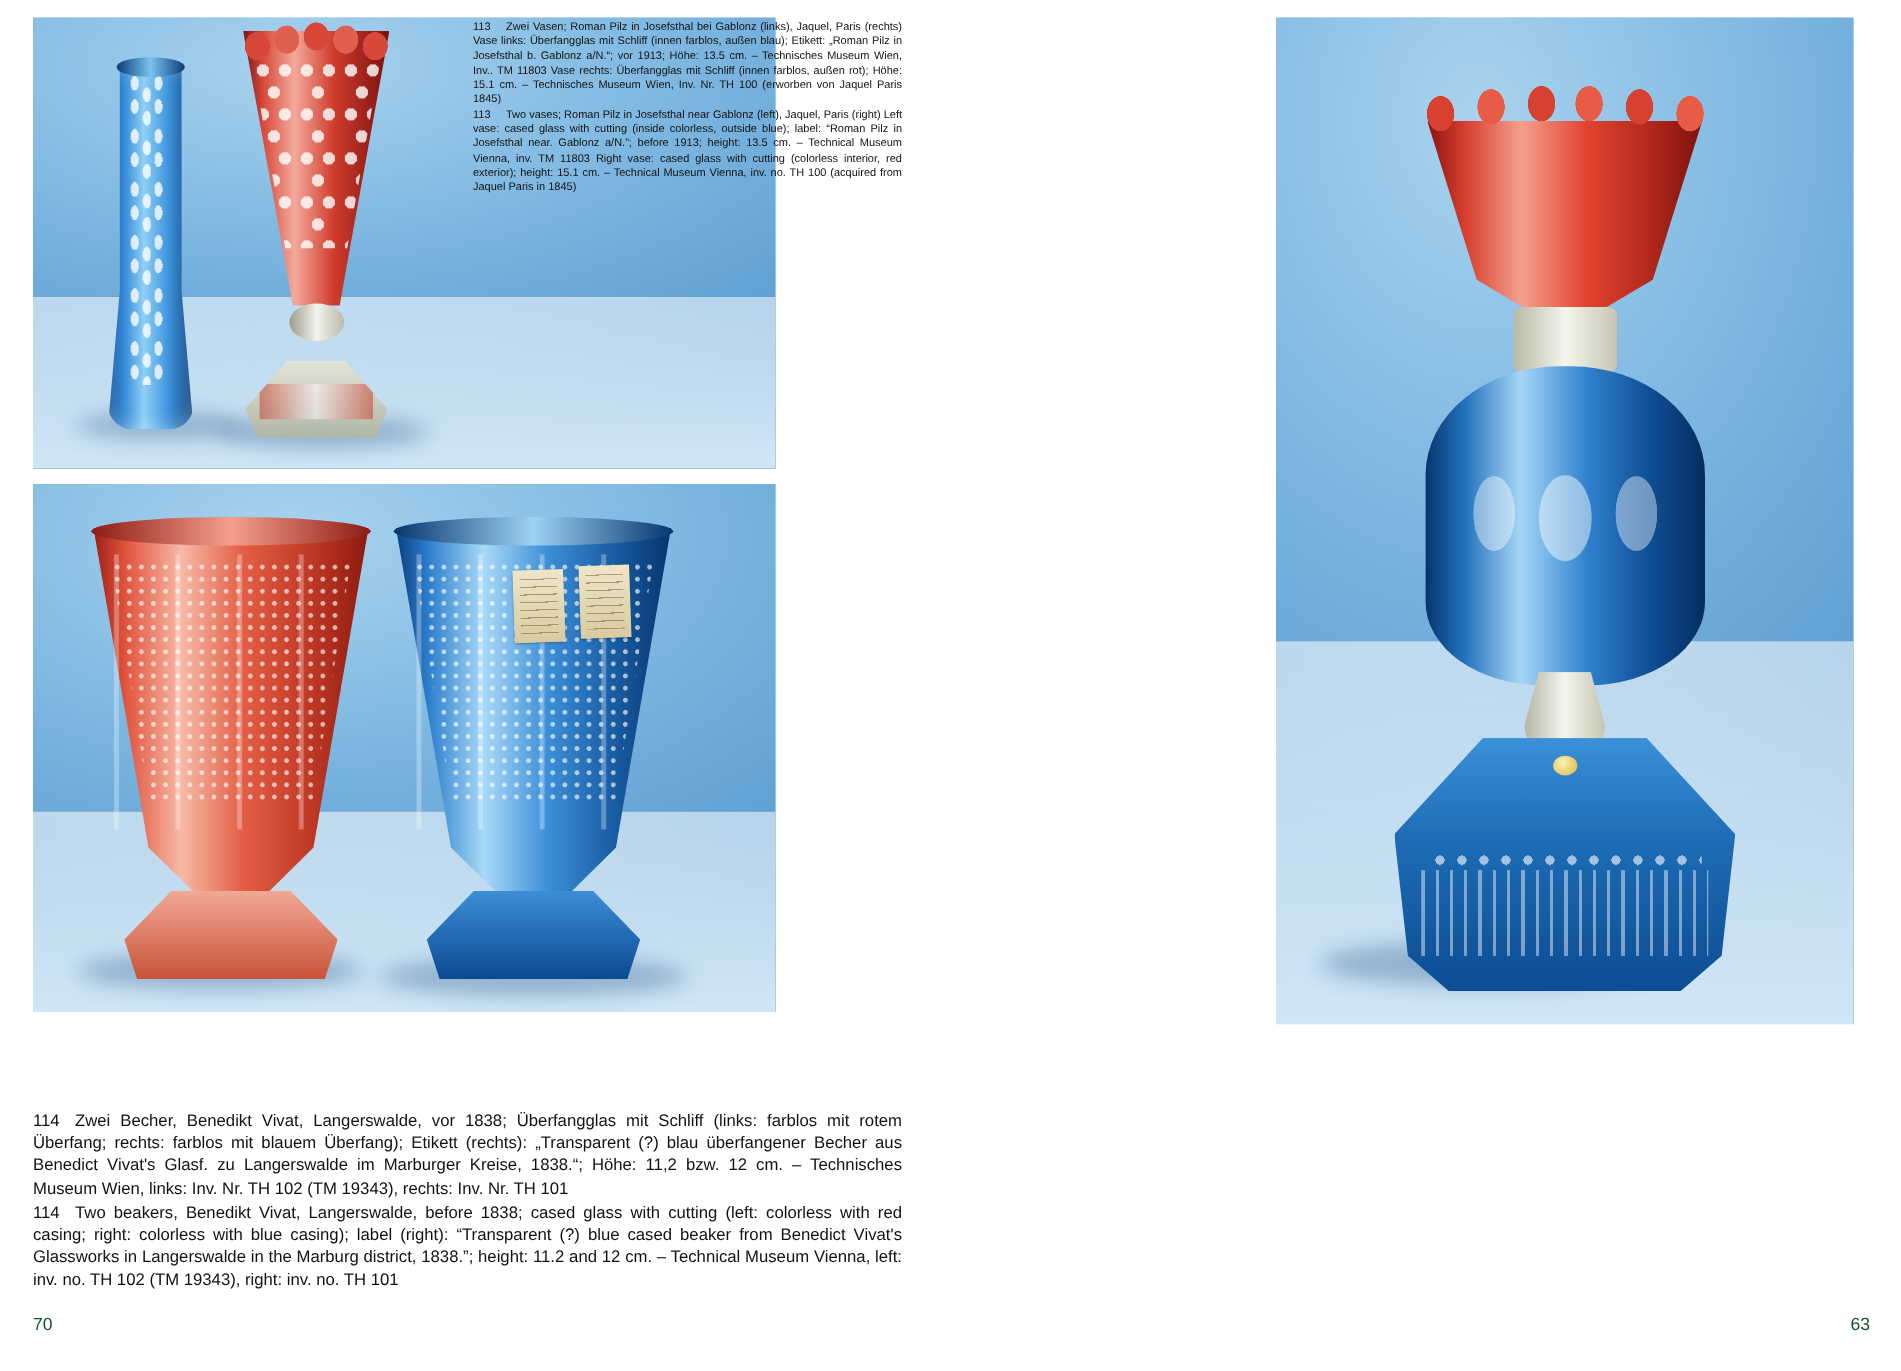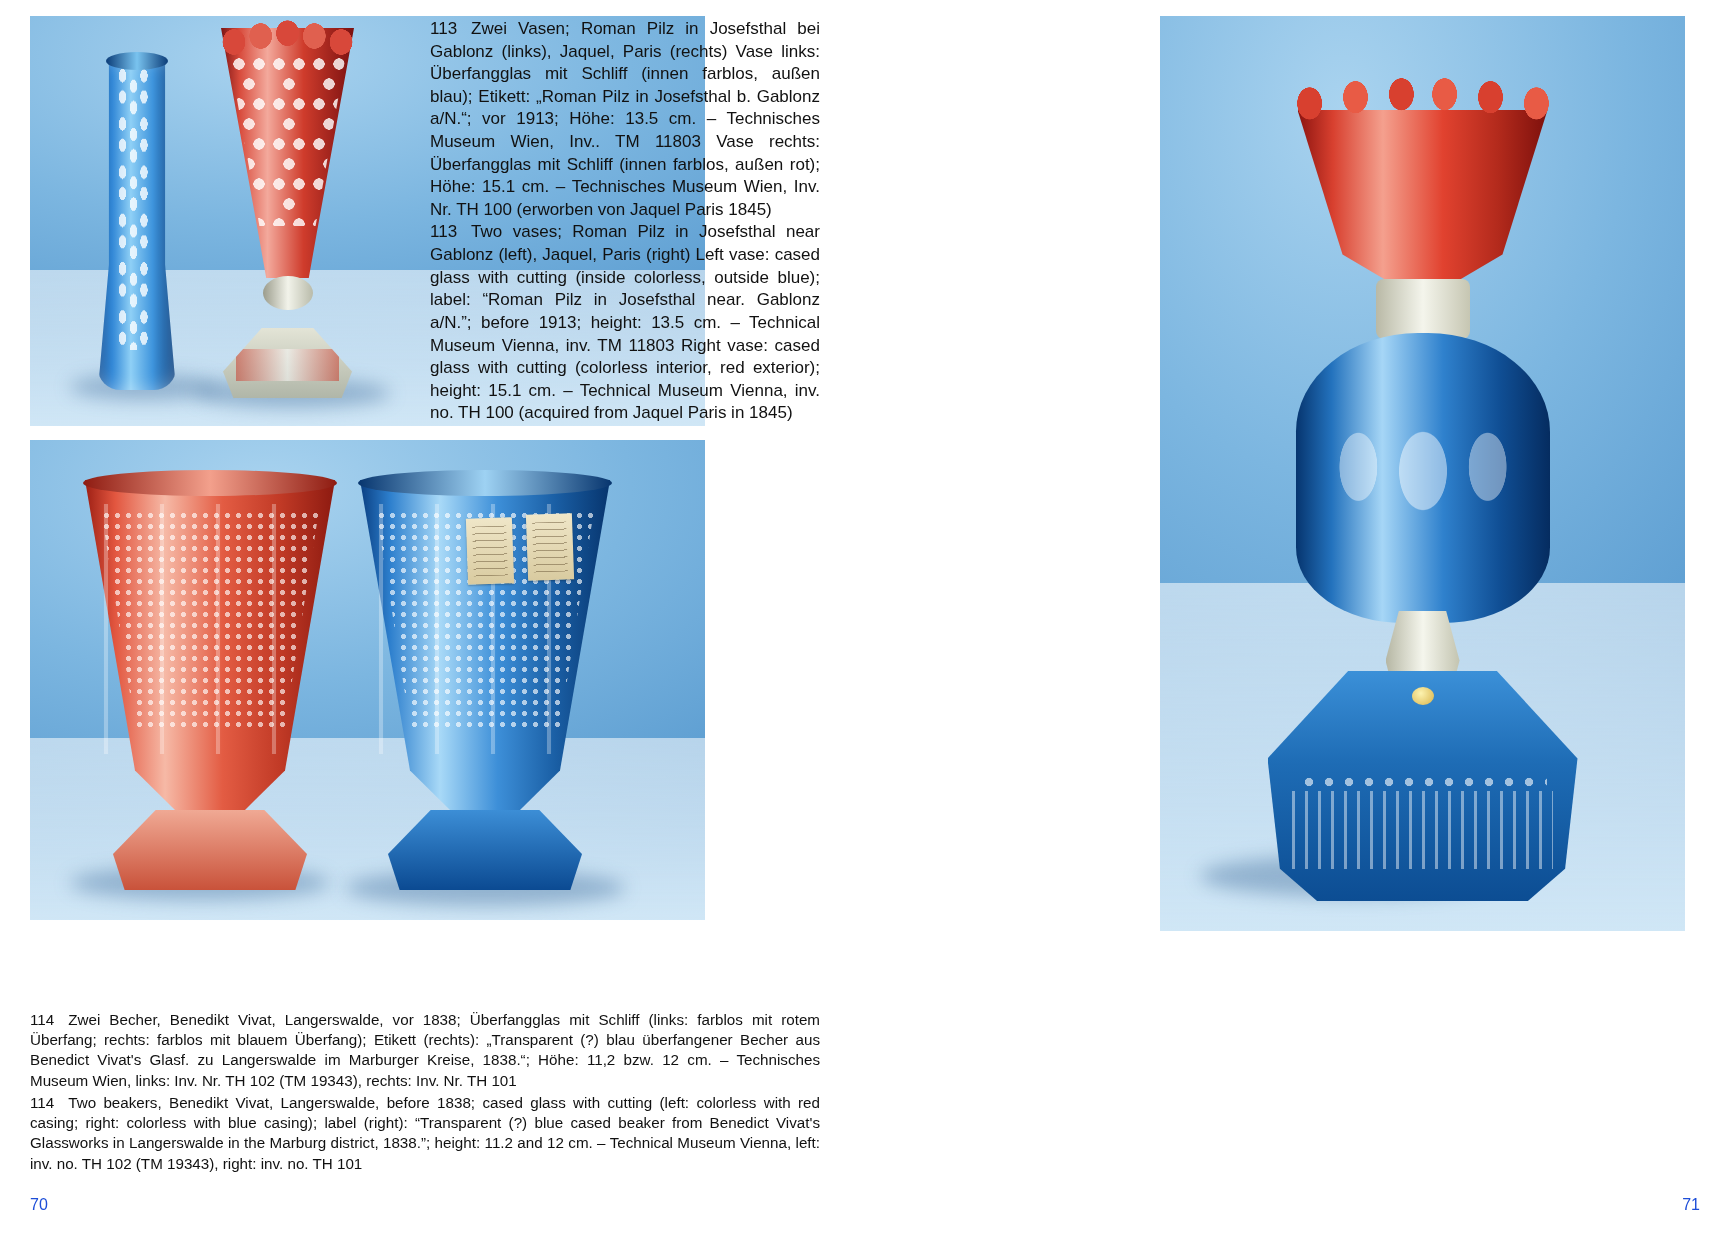--- a/index.html
+++ b/index.html
@@ -265,21 +265,21 @@
     width:22px; height:18px; border-radius:50%;
     background: radial-gradient(circle at 40% 35%, #fdf3b0, #d8b34a);
   }
 
   
   .cap-col {
     position: absolute;
     left: 430px;
     top: 18px;
     width: 390px;
-    font-size: 17px;
+    font-size: 10px;
     line-height: 1.33;
     text-align: justify;
   }
   .cap-col p { margin: 0; }
   .cap-col p + p { margin-top: 0; }
   .cap-block {
     font-size: 15.2px;
     line-height: 1.33;
     text-align: justify;
   }
@@ -289,21 +289,21 @@
 
   #cap114 {
     position: absolute;
     left: 30px;
     top: 1010px;
     width: 790px;
   }
   .folio {
     position: absolute;
     font-size: 16px;
-    color: #1d4ed8;
+    color: #14532d;
   }
   #folio-left { left: 30px; top: 1196px; }
   #folio-right { right: 28px; top: 1196px; }
 </style>
 </head>
 <body>
 
 <div class="spread">
 
   <div class="page page-left">
@@ -381,16 +381,16 @@
         <div class="collar"></div>
         <div class="mid-body"></div>
         <div class="stem"></div>
         <div class="base">
           <div class="beads"></div>
         </div>
         <div class="knob"></div>
       </div>
     </div>
 
-    <div class="folio" id="folio-right">71</div>
+    <div class="folio" id="folio-right">63</div>
   </div>
 
 </div>
 
 </body></html>

